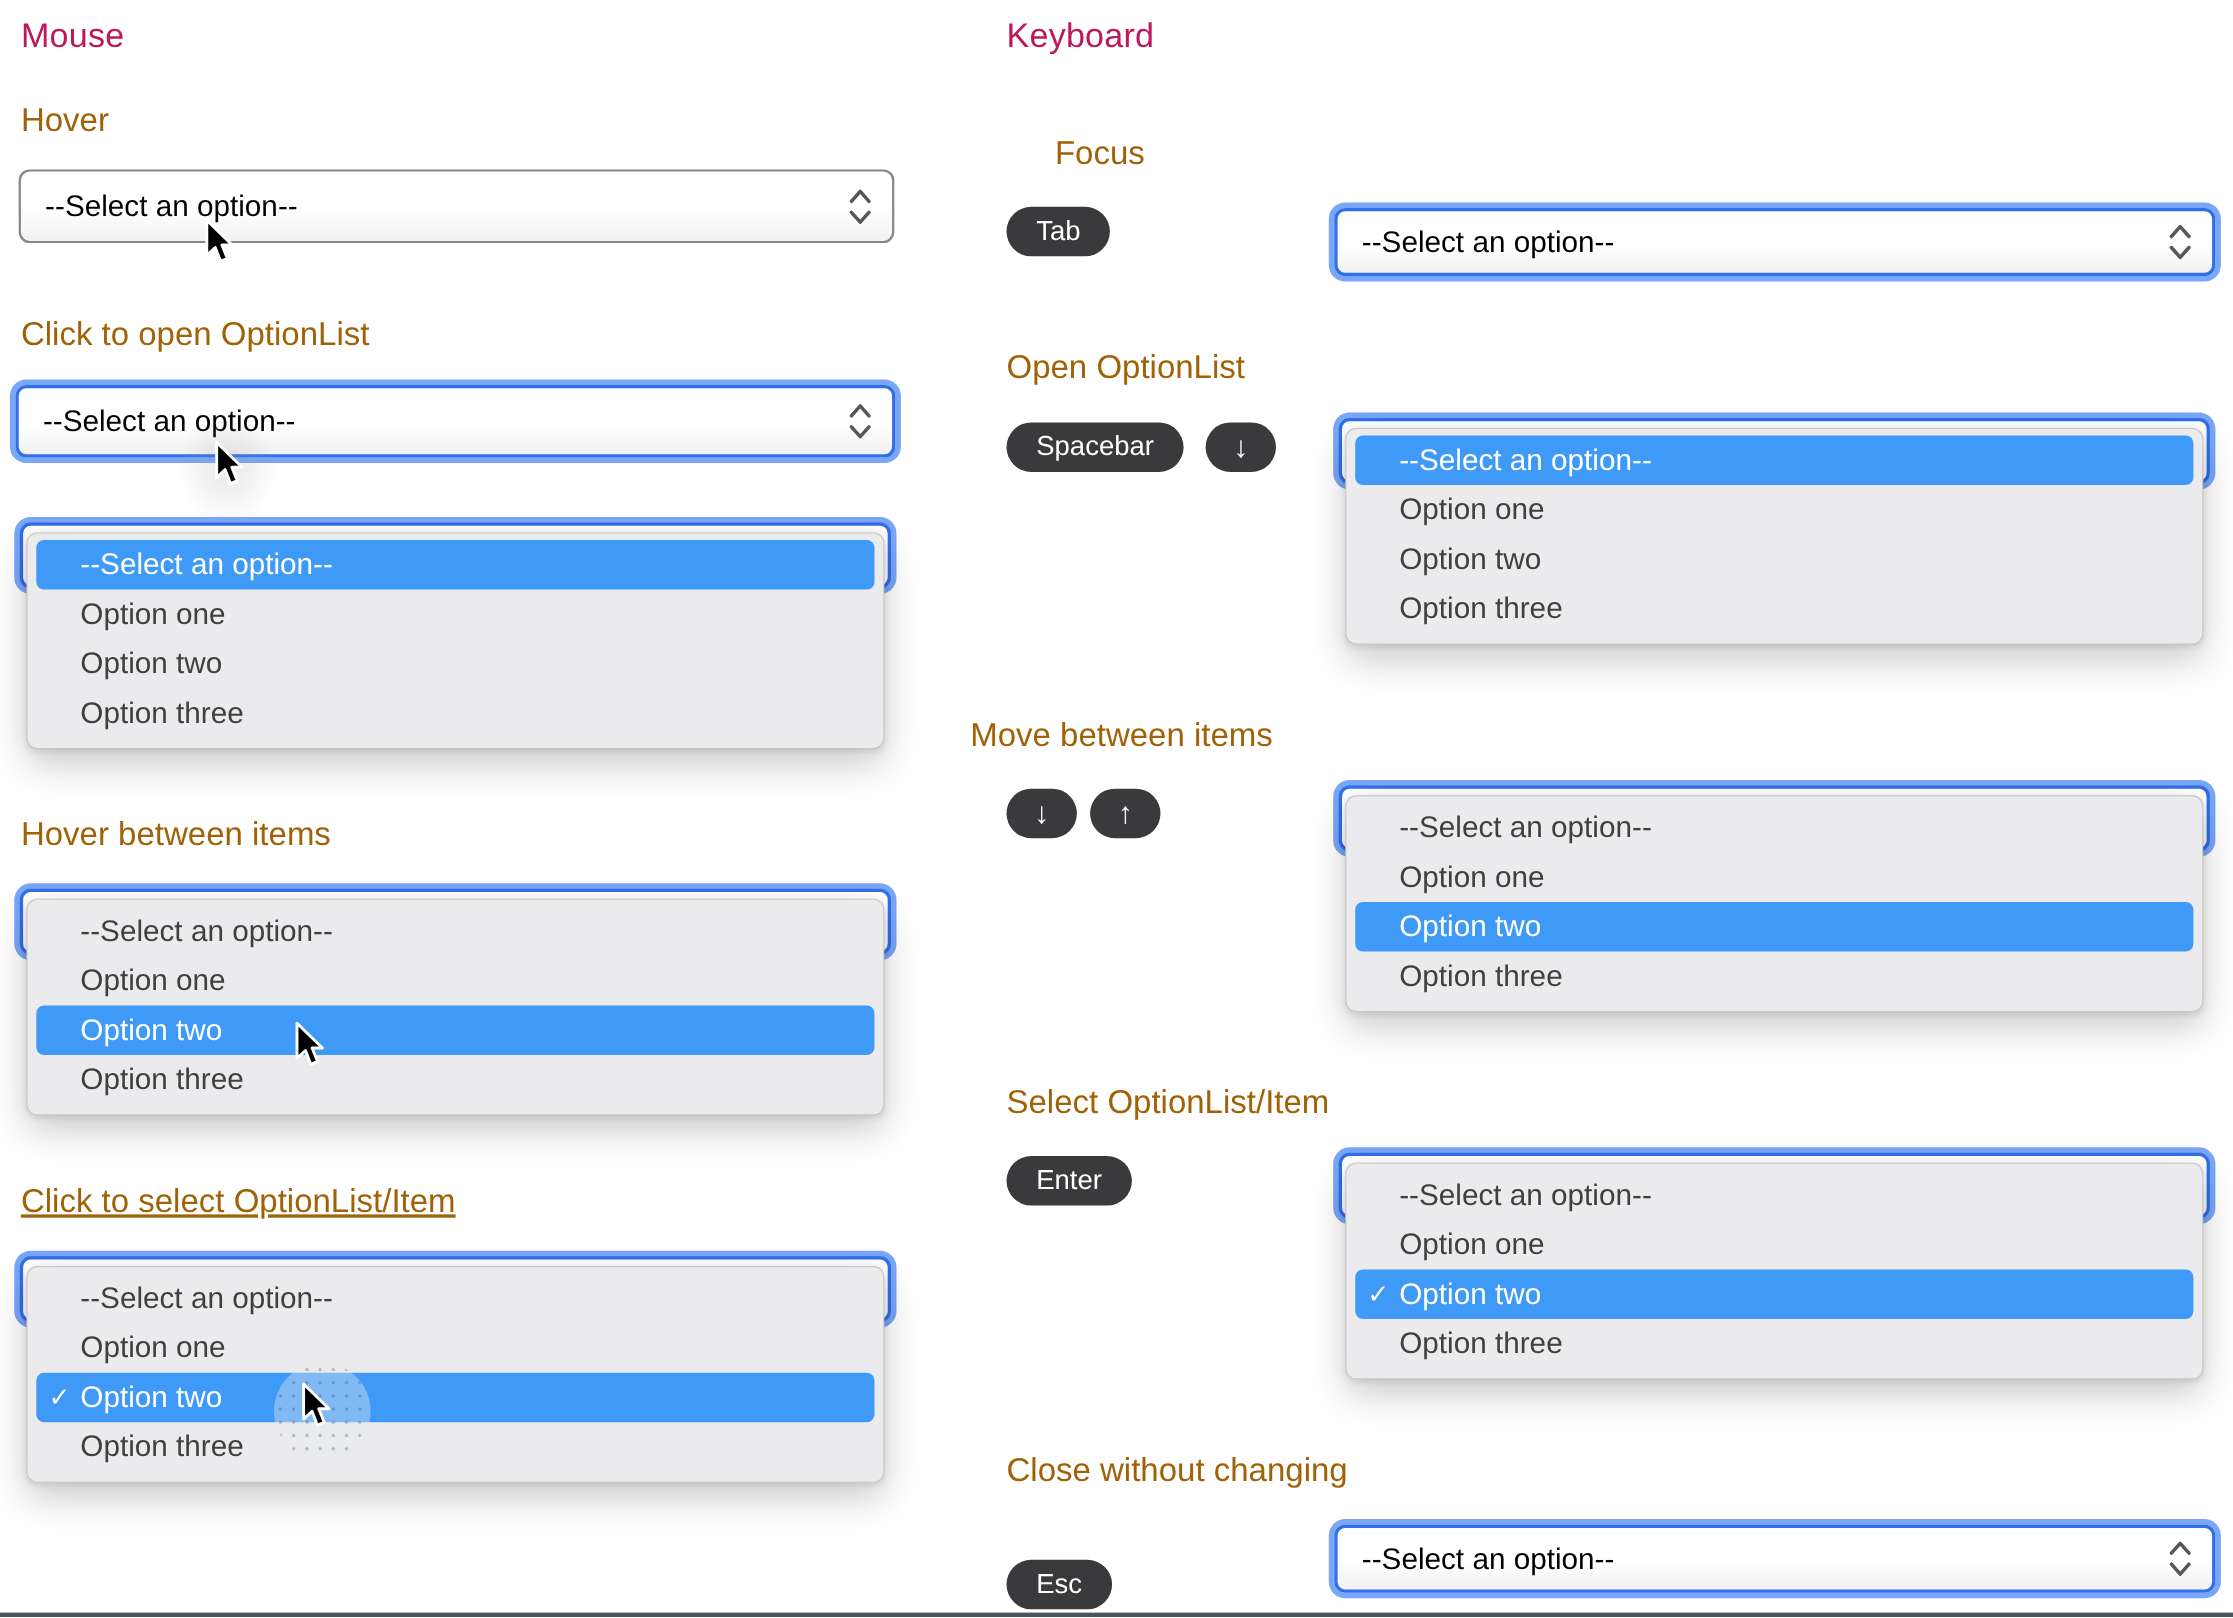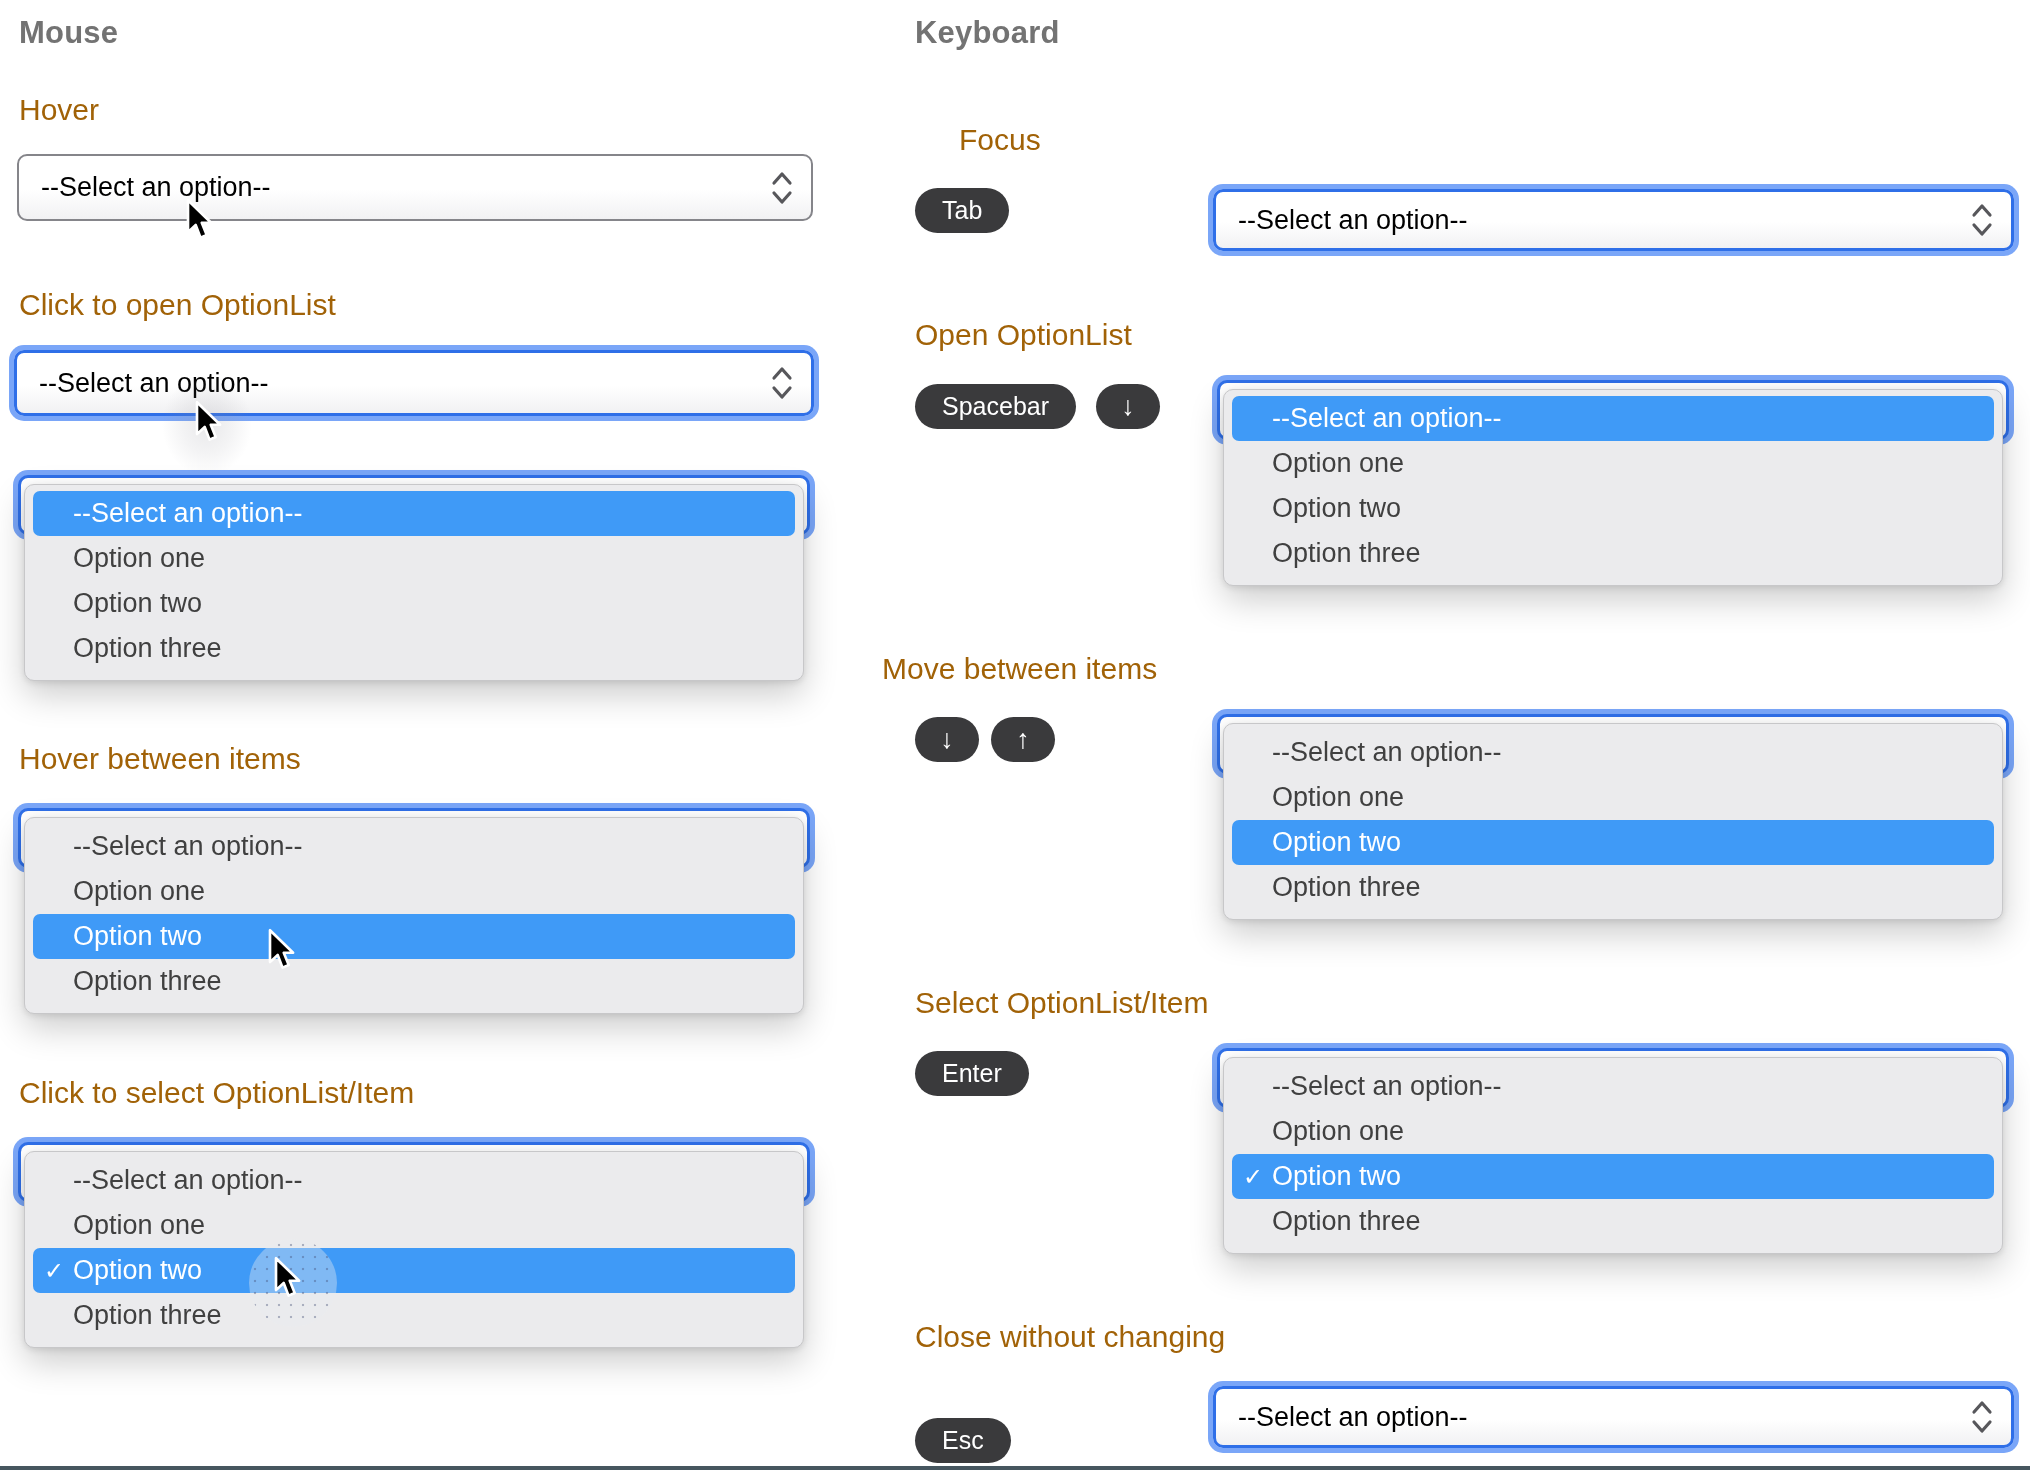--- a/index.html
+++ b/index.html
@@ -1,20 +1,20 @@
 <!DOCTYPE html>
 <html><head>
 <meta charset="utf-8">
 <style>
   html,body { margin:0; padding:0; background:#ffffff; }
   #canvas {
     position:relative; width:2030px; height:1471px; overflow:hidden;
     background:#ffffff; font-family:"Liberation Sans", sans-serif; color:#0f0f10;
   }
-  .col-title { position:absolute; font-size:31px; font-weight:700; letter-spacing:.2px; color:#737373; }
+  .col-title { position:absolute; font-size:31px; font-weight:400; letter-spacing:.2px; color:#be185d; }
   .sec-label { position:absolute; font-size:30px; font-weight:400; color:#a16207; line-height:34px; white-space:nowrap; }
 
   
   .sel { position:absolute; box-sizing:border-box; display:flex; align-items:center;
          background:linear-gradient(180deg,#ffffff 54%,#f1f1f3 100%);
          font-size:27px; color:#000; padding:0 60px 0 22px; white-space:nowrap; }
   .sel.plain   { border:2px solid #85858a; border-radius:10px; }
   .sel.focused { border:3px solid #2f6fe8; border-radius:10px; box-shadow:0 0 0 5px #7aa6f8; }
   .chev { position:absolute; right:16px; top:50%; transform:translateY(-50%); }
 
@@ -114,21 +114,21 @@
         </div>
       <div class="row">
           <span>Option three</span>
         </div>
     </div>
   </div>
   <svg class="cursor" style="left:266px; top:928px;" viewBox="0 0 26 40">
     <path d="M3 2 L3 31 L10 24.5 L14.4 36 L20 33.6 L15.5 22.5 L24 22.5 Z" fill="#000" stroke="#fff" stroke-width="2.4" stroke-linejoin="round"></path>
   </svg>
 
-  <div class="sec-label" style="left:19px; top:1076px;">Click to select OptionList/Item</div>
+  <div class="sec-label" style="left:19px; top:1076px;text-decoration:underline;">Click to select OptionList/Item</div>
   <div class="olist" style="left:14px; top:1137px; width:800px;">
     <div class="ring"></div>
     <div class="panel">
       <div class="row">
           <span>--Select an option--</span>
         </div>
       <div class="row">
           <span>Option one</span>
         </div>
       <div class="row hl">

